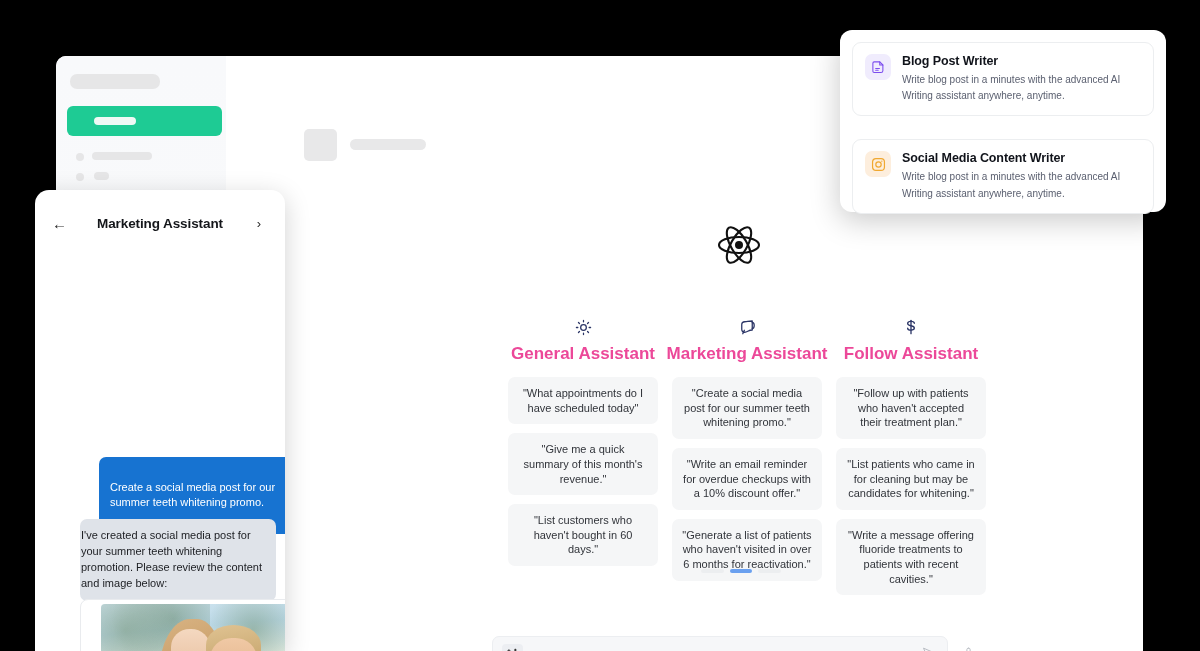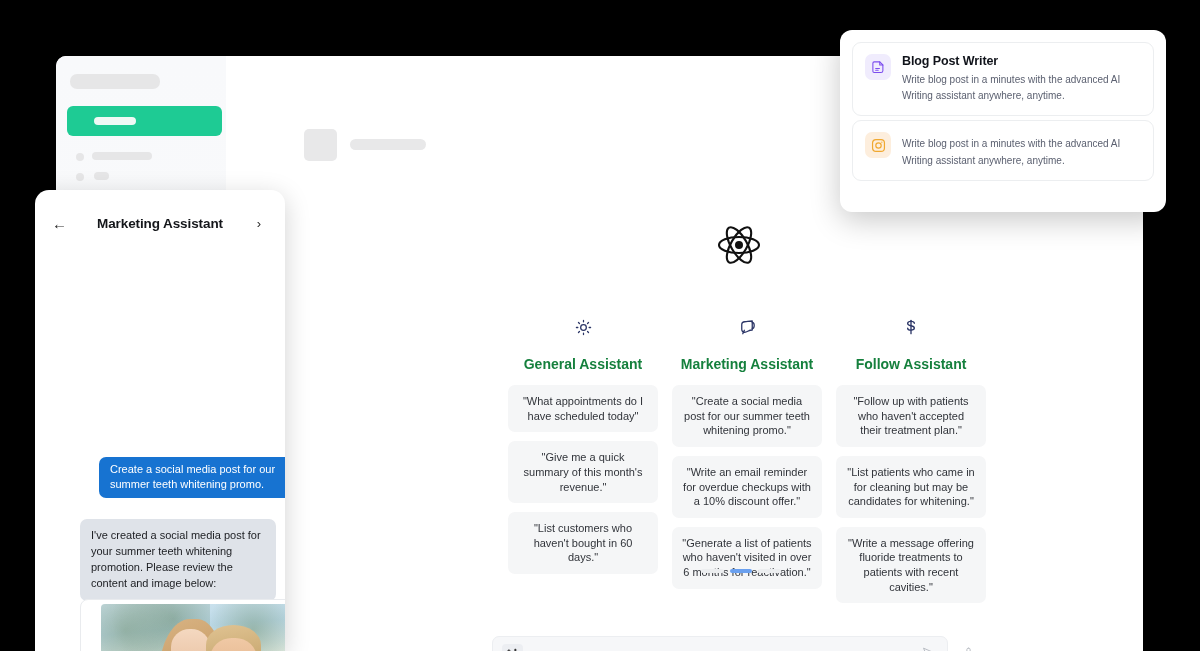--- a/index.html
+++ b/index.html
@@ -44,22 +44,22 @@
   .atom-wrap { position:absolute; left:660px; top:166px; width:46px; height:46px; }
   .atom-wrap svg { display:block; }
 
   .cols {
     position:absolute; left:452px; top:258px; width:478px;
     display:flex; gap:14px; align-items:flex-start;
   }
   .col { width: 150px; display:flex; flex-direction:column; align-items:center; }
   .col-icon { height:26px; display:flex; align-items:center; justify-content:center; color:#2b3566; }
   .col-title {
-    font-size:14px; font-weight:bold; color:#15803d;
-    margin-top:16px; margin-bottom:13px; white-space:nowrap;
+    font-size:17px; font-weight:bold; color:#ec4899;
+    margin-top:4px; margin-bottom:13px; white-space:nowrap;
   }
   .prompt {
     width:150px; background:#f5f6f7; border-radius:7px;
     padding:9px 10px; margin-bottom:9px;
     font-size:11px; line-height:1.33; color:#31343a; text-align:center;
   }
 
   .pager { position:absolute; left:645px; top:513px; width:80px;
            display:flex; gap:6px; align-items:center; }
   .pager span { height:4px; border-radius:3px; background:#eceef0; flex:1; }
@@ -85,26 +85,26 @@
     overflow:hidden;
   }
   .chat-head { position:relative; height:56px; }
   .chat-back { position:absolute; left:17px; top:25px; font-size:15px; color:#2a2a2a; }
   .chat-title { position:absolute; left:0; right:0; top:26px; text-align:center;
                 font-size:13.5px; font-weight:bold; color:#14161a; letter-spacing:-0.1px; }
   .chat-fwd  { position:absolute; right:24px; top:26px; font-size:13px; color:#2a2a2a; }
   .bubble-user {
     position:absolute; left:64px; top:267px; width:211px;
     background:#1773d1; color:#fff; border-radius:7px 7px 0 7px;
-    padding:5px 11px; font-size:11px; line-height:1.4;
+    padding:23px 11px; font-size:11px; line-height:1.4;
   }
   .bubble-ai {
     position:absolute; left:45px; top:329px; width:196px;
     background:#dfe3e9; color:#1b1d21; border-radius:7px;
-    padding:9px 11px; font-size:11px; line-height:1.45;
+    padding:9px 1px; font-size:11px; line-height:1.45;
   }
   .photo-card {
     position:absolute; left:45px; top:409px; width:237px; height:242px;
     background:#fff; border:1px solid #e9ebee; border-top-left-radius:8px;
     border-top-right-radius:8px; overflow:hidden;
   }
   .photo { position:relative; width:196px; height:125px; margin:4px auto 0;
            border-radius:4px; overflow:hidden;
            background: linear-gradient(175deg,#cfe4ef 0%, #bcd9e8 22%, #dfe9e0 45%, #eef2ee 70%, #dbe8ee 100%); }
   .photo .blur-tree { position:absolute; left:-6%; top:-4%; width:62%; height:62%;
@@ -120,21 +120,21 @@
   .photo .boy-hair { position:absolute; left:54%; top:17%; width:28%; height:32%;
         background: linear-gradient(170deg,#e0c392,#c5a46c); border-radius:50% 50% 26% 26%; }
   .photo .boy-face { position:absolute; left:56%; top:27%; width:24%; height:36%;
         background: linear-gradient(180deg,#f0c9a5,#e2b188); border-radius:46% 46% 48% 48%; }
 
   
   .right-panel {
     position:absolute; left:840px; top:30px; width:326px; height:182px;
     background:#ffffff; border-radius:12px;
     box-shadow: 0 8px 30px rgba(0,0,0,0.22);
-    padding:12px; display:flex; flex-direction:column; gap:4px;
+    padding:12px; display:flex; flex-direction:column; gap:23px;
   }
   .wcard {
     border:1px solid #eceef0; border-radius:9px;
     padding:11px 12px; display:flex; gap:11px; align-items:flex-start;
     background:#fff;
   }
   .wcard-ic { width:26px; height:26px; border-radius:7px; flex:0 0 auto;
               display:flex; align-items:center; justify-content:center; }
   .ic-doc { background:#f0ecfd; color:#7c4dee; }
   .ic-ig  { background:#fdeedd; color:#f0a830; }
@@ -286,19 +286,20 @@
 
     <div class="wcard">
       <div class="wcard-ic ic-ig">
         <svg width="15" height="15" viewBox="0 0 24 24" fill="none" stroke="#f0a830" stroke-width="1.9">
           <rect x="2.5" y="2.5" width="19" height="19" rx="5.5"></rect>
           <circle cx="12" cy="12" r="4.3"></circle>
           <circle cx="17.3" cy="6.7" r="1" fill="#f0a830" stroke="none"></circle>
         </svg>
       </div>
       <div>
+        <div class="wcard-title">Social Media Content Writer</div>
         <div class="wcard-desc">Write blog post in a minutes with the advanced AI Writing assistant anywhere, anytime.</div>
       </div>
     </div>
 
   </div>
 
 </div>
 
 </body></html>

